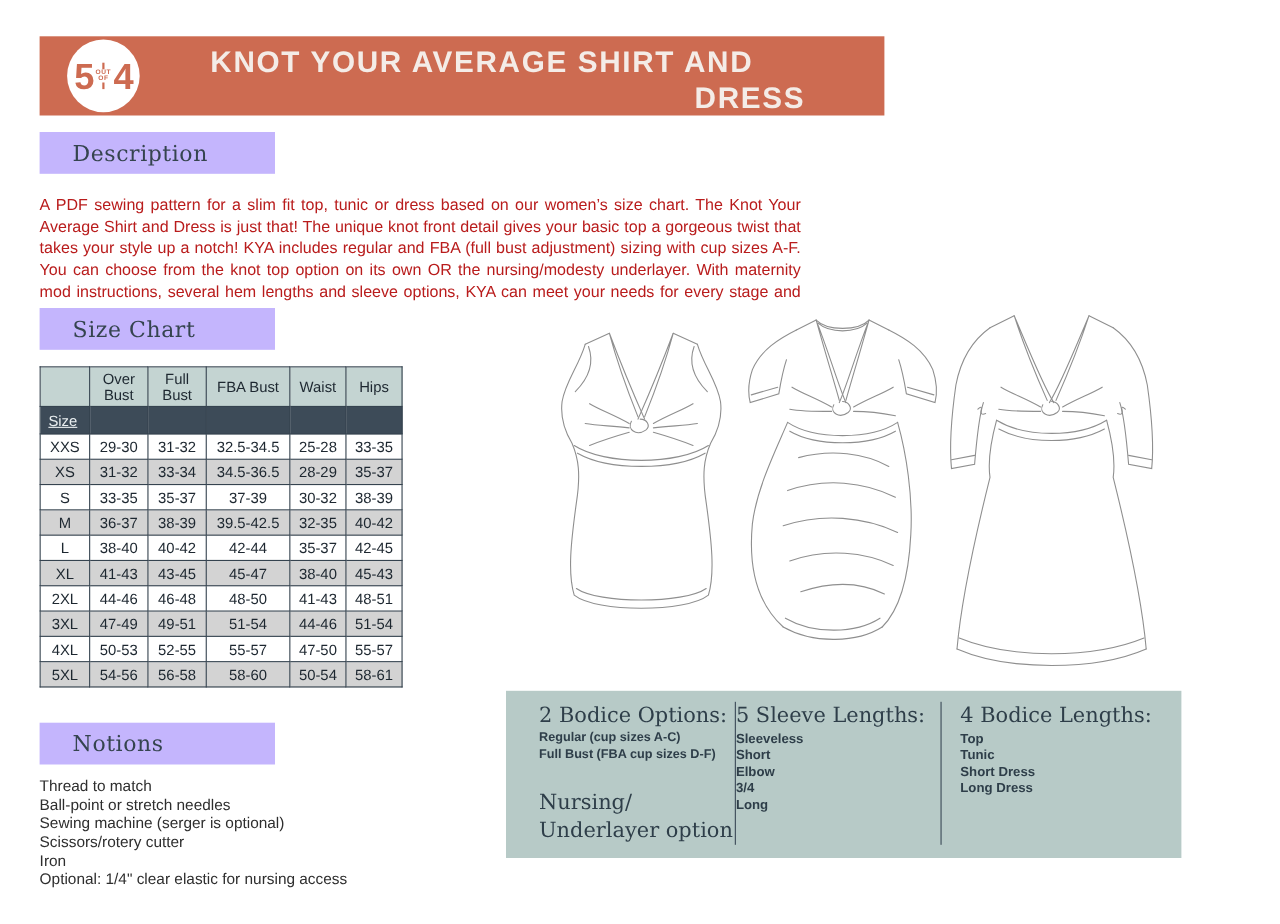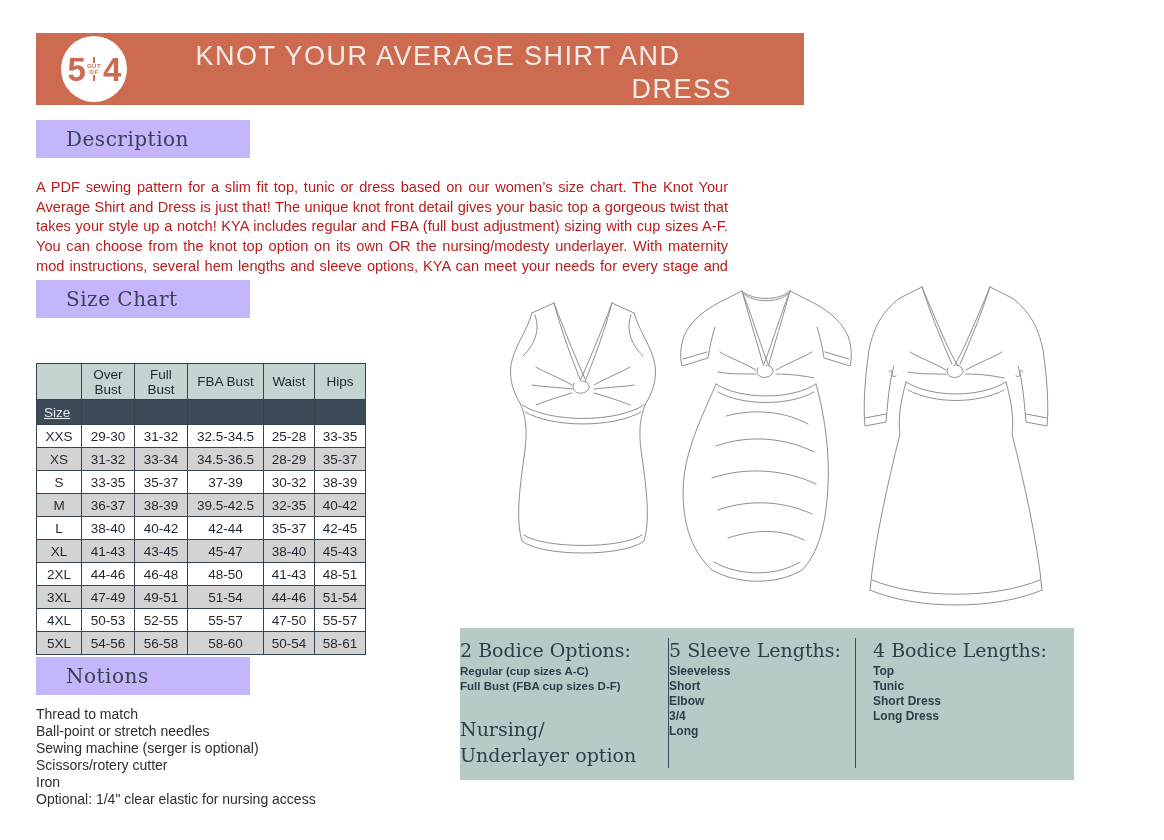--- a/index.html
+++ b/index.html
@@ -18,62 +18,62 @@
     background:#ffffff; border-radius:50%;
     display:flex; align-items:center; justify-content:center;
     color:#cd6b51;
   }
   .logo-big { font-size:33px; font-weight:bold; line-height:1; letter-spacing:-1px; }
   .logo-mid { display:flex; flex-direction:column; align-items:center; margin:0 2px; }
   .logo-tick { width:1.5px; height:6px; background:#cd6b51; }
   .logo-outof { font-size:6px; font-weight:bold; line-height:6px; text-align:center; letter-spacing:0.5px; }
   .banner-title {
     position:absolute; left:108px; top:7px; width:588px;
-    color:#f4ece7; font-weight:normal; font-size:27px; line-height:33px; letter-spacing:1.5px;
+    color:#f4ece7; font-weight:bold; font-size:27px; line-height:33px; letter-spacing:1.5px;
   }
   .banner-title .l1 { text-align:center; }
   .banner-title .l2 { text-align:right; }
   
   .section-heading {
     position:absolute; left:36px; width:214px; height:38px;
     background:#c4b5fd; color:#35444f;
     font-family:"DejaVu Serif", serif; font-size:20px; letter-spacing:0.5px;
     display:flex; align-items:center; padding-left:30px;
   }
   #desc-heading { top:120px; }
   #sizechart-heading { top:280px; }
   #notions-heading { top:657px; }
   
   .description-text {
     position:absolute; left:36px; top:178px; width:692px;
     font-size:14.6px; line-height:19.7px; text-align:justify; color:#b91c1c;
   }
   
   .size-table {
-    position:absolute; left:36px; top:363px;
+    position:absolute; left:36px; top:333px;
     border-collapse:collapse; table-layout:fixed;
     font-size:13.5px; color:#1d2730;border-radius:10px;
   }
   .size-table th, .size-table td {
     border:1.6px solid #35434f; text-align:center; padding:0; font-weight:normal;
   }
   .size-table thead th { background:#c4d4d2; height:36px; line-height:15px; }
   .size-table tr.size-row td { background:#3d4b58; color:#e9eef0; height:25px; }
   .size-table tr.size-row td:first-child { text-align:left; padding-left:7px;text-decoration:underline; }
   .size-table tbody tr.data-row td { height:23px; background:#ffffff; }
   .size-table tbody tr.data-row:nth-child(even) td { background:#d3d3d3; }
   
   .notions-list { position:absolute; left:36px; top:706px; font-size:14px; line-height:17px; color:#2e2e2e; }
   
   .options-panel {
     position:absolute; left:460px; top:628px; width:614px; height:152px;
     background:#b7cac7; display:flex; padding:10px 0 12px 0;
   }
   .opt-col { height:100%; display:flex; flex-direction:column; }
-  .opt-col1 { width:208px; }
+  .opt-col1 { width:208px; padding-left:30px; }
   .opt-col2 { width:187px; border-left:1.7px solid #3a4956; }
   .opt-col3 { width:191px; padding-left:17px; border-left:1.7px solid #3a4956; }
   .opt-heading {
     font-family:"DejaVu Serif", serif; font-size:19px; color:#2e3e49;
     margin:1px 0 3px 0; white-space:nowrap;
   }
   .opt-item { font-size:11.5px; font-weight:bold; color:#2e3e49; line-height:14.5px; }
   .opt-col2 .opt-item, .opt-col3 .opt-item { font-size:12px; line-height:15px; }
   .opt-footer {
     margin-top:auto; font-family:"DejaVu Serif", serif; font-size:19px;

